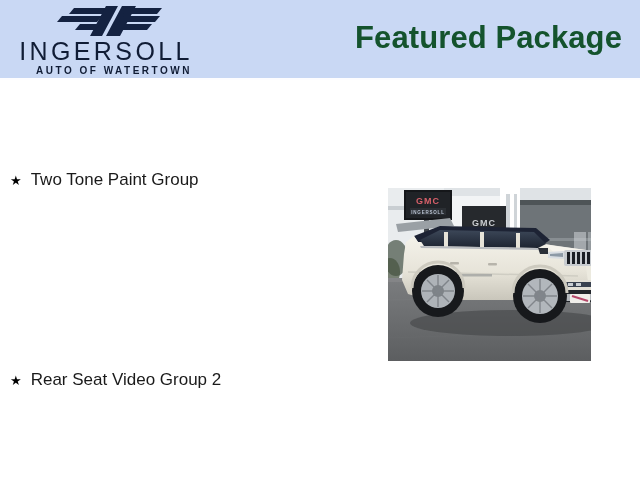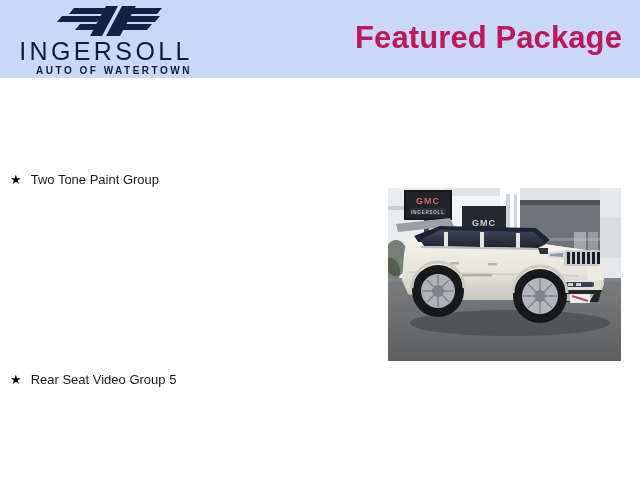--- a/index.html
+++ b/index.html
@@ -90,21 +90,21 @@
   }
 
   
   .page-title {
     position: absolute;
     right: 18px;
     top: 20px;
     font-family: "Liberation Sans", sans-serif;
     font-size: 31px;
     font-weight: bold;
-    color: #be185d;
+    color: #14532d;
     letter-spacing: 0.1px;
     white-space: nowrap;
   }
 
   
   .feature-list {
     position: absolute;
     left: 0;
     top: 80px;
     width: 380px;
@@ -119,33 +119,33 @@
   }
   .feature-item .star-icon {
     font-size: 13px;
     line-height: 1;
     color: #000000;
     margin-right: 9px;
     flex: 0 0 auto;
   }
   .feature-item .feature-label {
     font-family: "Liberation Sans", sans-serif;
-    font-size: 13px;
+    font-size: 17px;
     color: #1a1a1a;
     line-height: 20px;
   }
   .feature-item-0 { top: 90px; }
   .feature-item-1 { top: 290px; }
 
   
   .vehicle-photo {
     position: absolute;
     left: 388px;
     top: 188px;
-    width: 233px;
+    width: 203px;
     height: 173px;
     overflow: hidden;
     background: #8b5cf6;
   }
   .vehicle-photo svg { display: block; }
 </style>
 </head>
 <body>
 
 <div class="header-band">
@@ -182,21 +182,21 @@
 
 <div class="feature-list">
 
   <div class="feature-item feature-item-0">
     <span class="star-icon">★</span>
     <span class="feature-label">Two Tone Paint Group</span>
   </div>
 
   <div class="feature-item feature-item-1">
     <span class="star-icon">★</span>
-    <span class="feature-label">Rear Seat Video Group 5</span>
+    <span class="feature-label">Rear Seat Video Group 2</span>
   </div>
 </div>
 
 <div class="vehicle-photo">
   <svg width="233" height="173" viewBox="0 0 233 173" xmlns="http://www.w3.org/2000/svg">
     <defs>
       <linearGradient id="bodyGrad" x1="0" y1="0" x2="0" y2="1">
         <stop offset="0%" stop-color="#f4f2ea"></stop>
         <stop offset="55%" stop-color="#e7e4d9"></stop>
         <stop offset="100%" stop-color="#c9c6bb"></stop>

